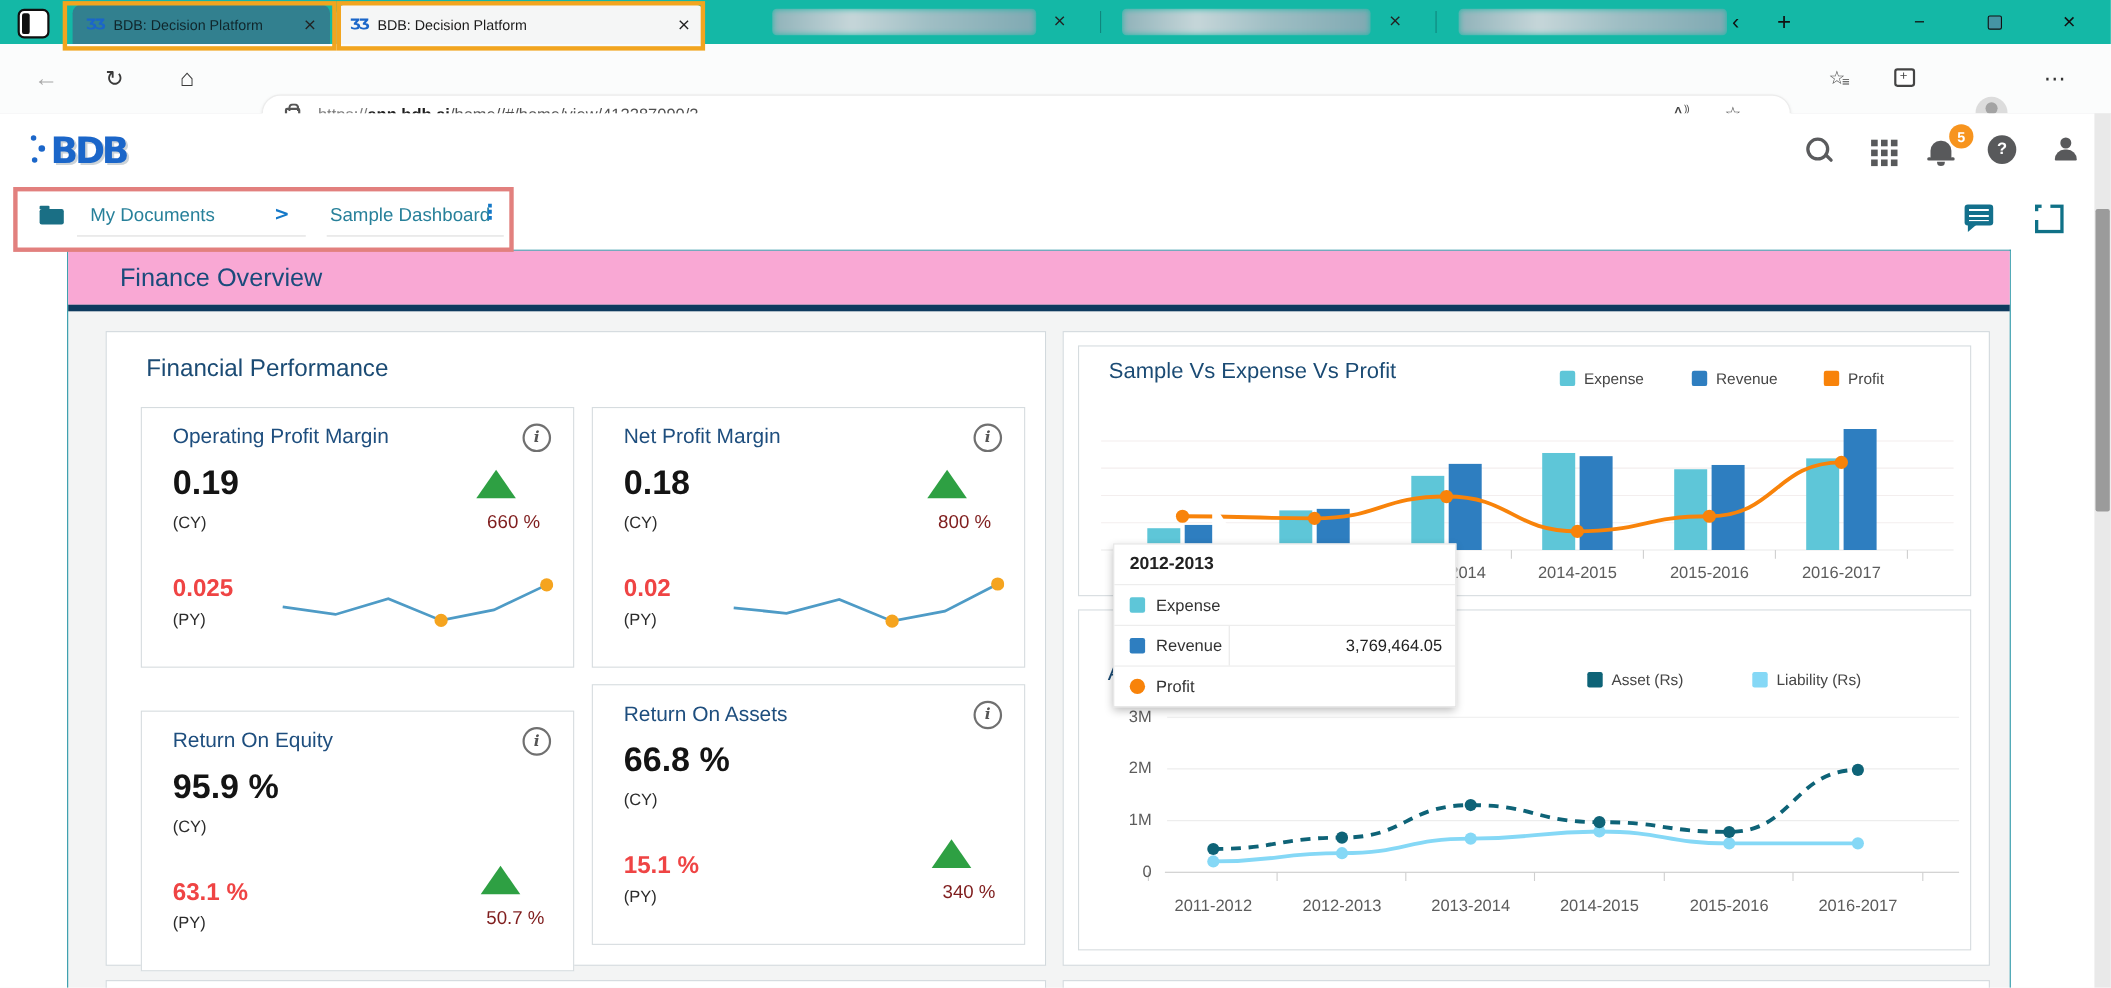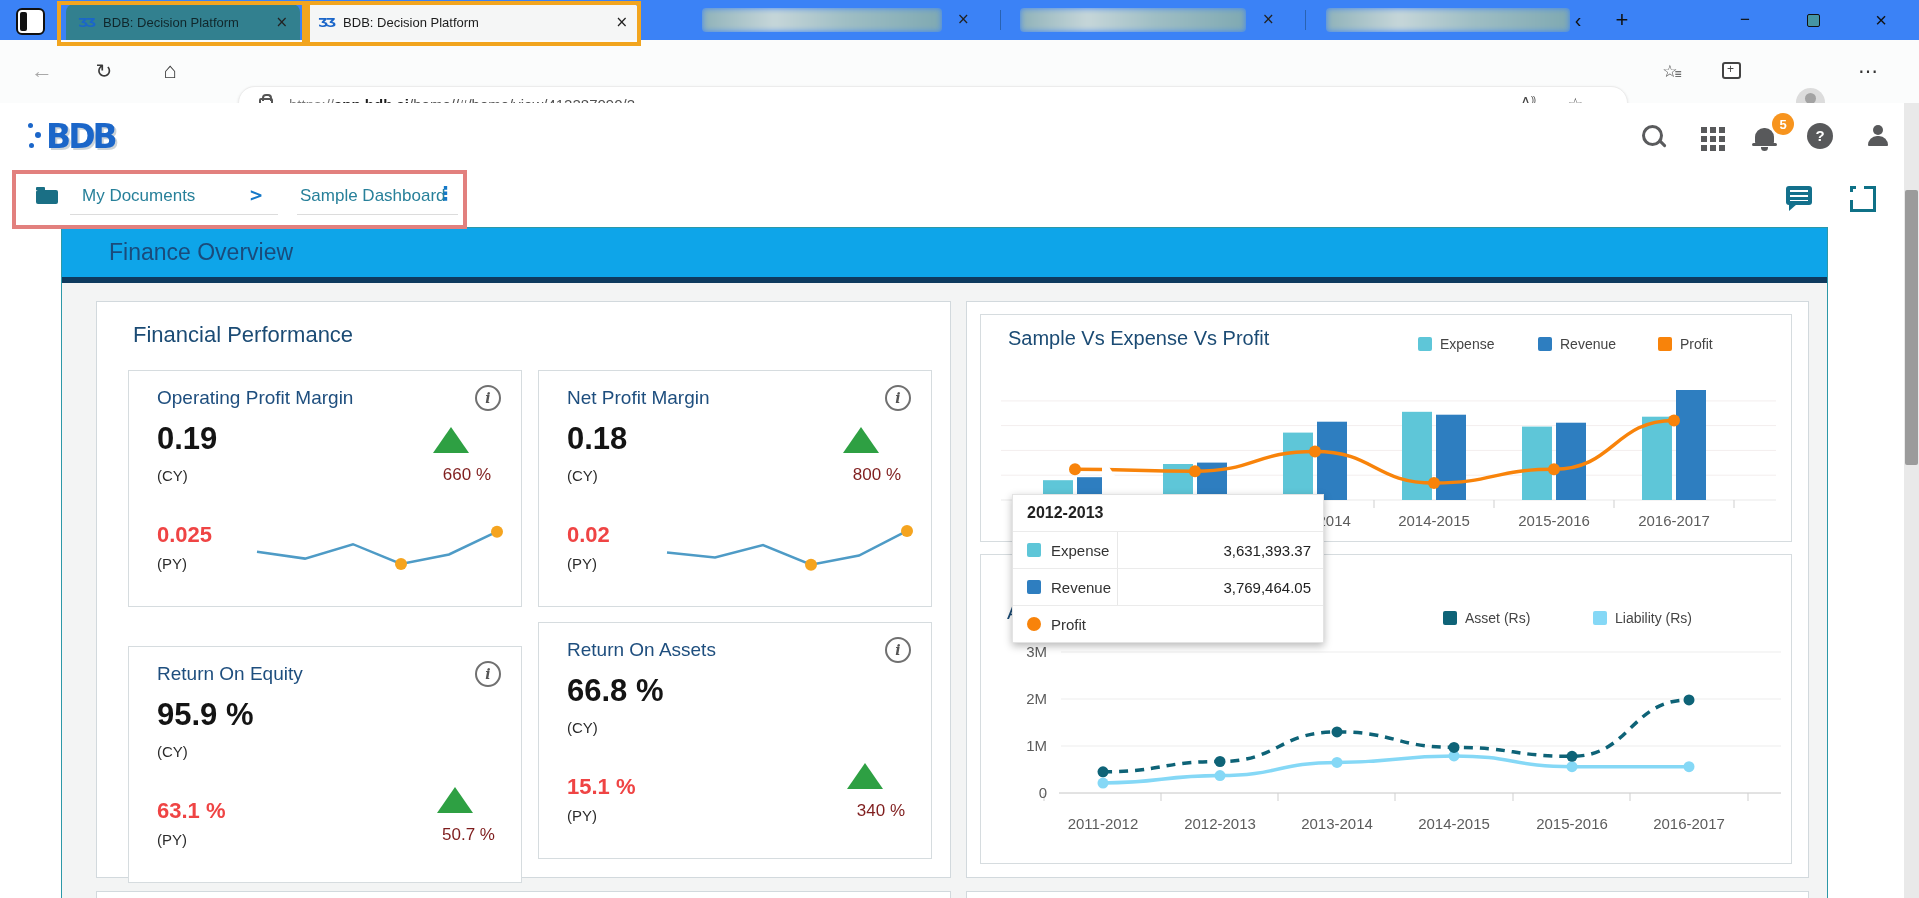--- a/index.html
+++ b/index.html
@@ -2,21 +2,21 @@
 <html><head>
 <meta charset="utf-8">
 <style>
   html,body{margin:0;padding:0;}
   body{width:1919px;height:898px;position:relative;overflow:hidden;background:#fff;
        font-family:"Liberation Sans",sans-serif;-webkit-font-smoothing:antialiased;}
   .abs{position:absolute;}
   .glyph{font-family:"DejaVu Sans",sans-serif;}
 
   
-  .titlebar{position:absolute;left:0;top:0;width:1919px;height:40px;background:#3b82f6;}
+  .titlebar{position:absolute;left:0;top:0;width:1919px;height:40px;background:#14b8a6;}
   .tab{position:absolute;top:4px;height:36px;border-radius:8px 8px 0 0;display:flex;align-items:center;}
   .tab-title{font-size:13px;margin-left:9px;white-space:nowrap;overflow:hidden;}
   .tab-close{margin-left:auto;margin-right:12px;font-size:15px;color:#222;cursor:default;}
   .favicon{font-family:"DejaVu Sans",sans-serif;font-weight:bold;color:#1B66C9;font-size:13px;letter-spacing:-2px;margin-left:12px;}
   .blurwrap{position:absolute;top:8px;height:24px;border-radius:4px;overflow:hidden;}
   .blurblock{width:100%;height:100%;filter:blur(3px);
       background:linear-gradient(90deg,#8FB2B9 0%,#C6D6D9 30%,#9FBEC4 60%,#7FA9B2 100%);}
   .tabdiv{position:absolute;top:10px;width:1px;height:20px;background:rgba(10,40,48,.35);}
   .anno-orange{position:absolute;border:4px solid #F2A51F;z-index:50;pointer-events:none;}
   .winbtn{position:absolute;top:0;width:46px;height:40px;display:flex;align-items:center;justify-content:center;color:#111;font-size:17px;}
@@ -96,21 +96,21 @@
   .comment::before{content:"";position:absolute;left:4px;top:4px;right:4px;height:11px;
       background:repeating-linear-gradient(#fff 0 2px,transparent 2px 5px);}
   .comment::after{content:"";position:absolute;left:3px;bottom:-6px;border-left:8px solid #13708C;border-bottom:7px solid transparent;}
   .fullscreen{position:absolute;left:1850px;top:18px;width:20px;height:20px;border:3px solid #0F7187;}
   .fullscreen::before{content:"";position:absolute;left:-5px;top:3px;width:24px;height:8px;background:#fff;}
   .fullscreen::after{content:"";position:absolute;left:3px;top:-5px;width:8px;height:24px;background:#fff;}
 
   
   .canvas{position:absolute;left:61px;top:227px;width:1767px;height:671px;background:#F3F4F4;
           border-top:1px solid #2C98A8;border-left:1px solid #2C98A8;border-right:1px solid #2C98A8;box-sizing:border-box;}
-  .canvas-head{position:absolute;left:0;top:0;width:100%;height:49px;background:#0ea5e9;}
+  .canvas-head{position:absolute;left:0;top:0;width:100%;height:49px;background:#f9a8d4;}
   .page-title{position:absolute;left:47px;top:11px;font-size:23px;color:#1A4B7B;}
   .navyrule{position:absolute;left:0;top:49px;width:100%;height:6px;background:#0E3A5E;}
 
   .panel{position:absolute;background:#fff;border:1px solid #D2D9DD;box-sizing:border-box;}
   .panel-heading{position:absolute;left:36px;top:20px;font-size:22px;color:#1B4B74;}
 
   .kpi{position:absolute;width:394px;height:237px;background:#fff;border:1px solid #D6DCDF;box-sizing:border-box;}
   .kpi-title{position:absolute;left:28px;top:16px;font-size:19px;color:#1E4E7E;}
   .info{position:absolute;right:20px;top:14px;width:22px;height:22px;border:2px solid #707070;border-radius:50%;
         color:#555;font-family:"DejaVu Serif",serif;font-style:italic;font-weight:bold;font-size:14px;
@@ -418,21 +418,20 @@
   <div class="panel" style="left:34px;top:663px;width:855px;height:30px;"></div>
   <div class="panel" style="left:904px;top:663px;width:843px;height:30px;"></div>
 </div>
 
 <div class="tt-arrow"></div>
 <div class="tooltip">
   <div class="tt-title">2012-2013</div>
   <div class="tt-row">
     <span class="tt-swatch" style="background-color: rgb(94, 198, 216);"></span>
     <span class="tt-label">Expense</span>
-    <span class="tt-valuecell">3,631,393.37</span>
   </div>
   <div class="tt-row">
     <span class="tt-swatch" style="background-color: rgb(46, 126, 192);"></span>
     <span class="tt-label">Revenue</span>
     <span class="tt-valuecell">3,769,464.05</span>
   </div>
   <div class="tt-row">
     <span class="tt-swatch round" style="background-color: rgb(248, 131, 10);"></span>
     <span class="tt-label">Profit</span>
   </div>

